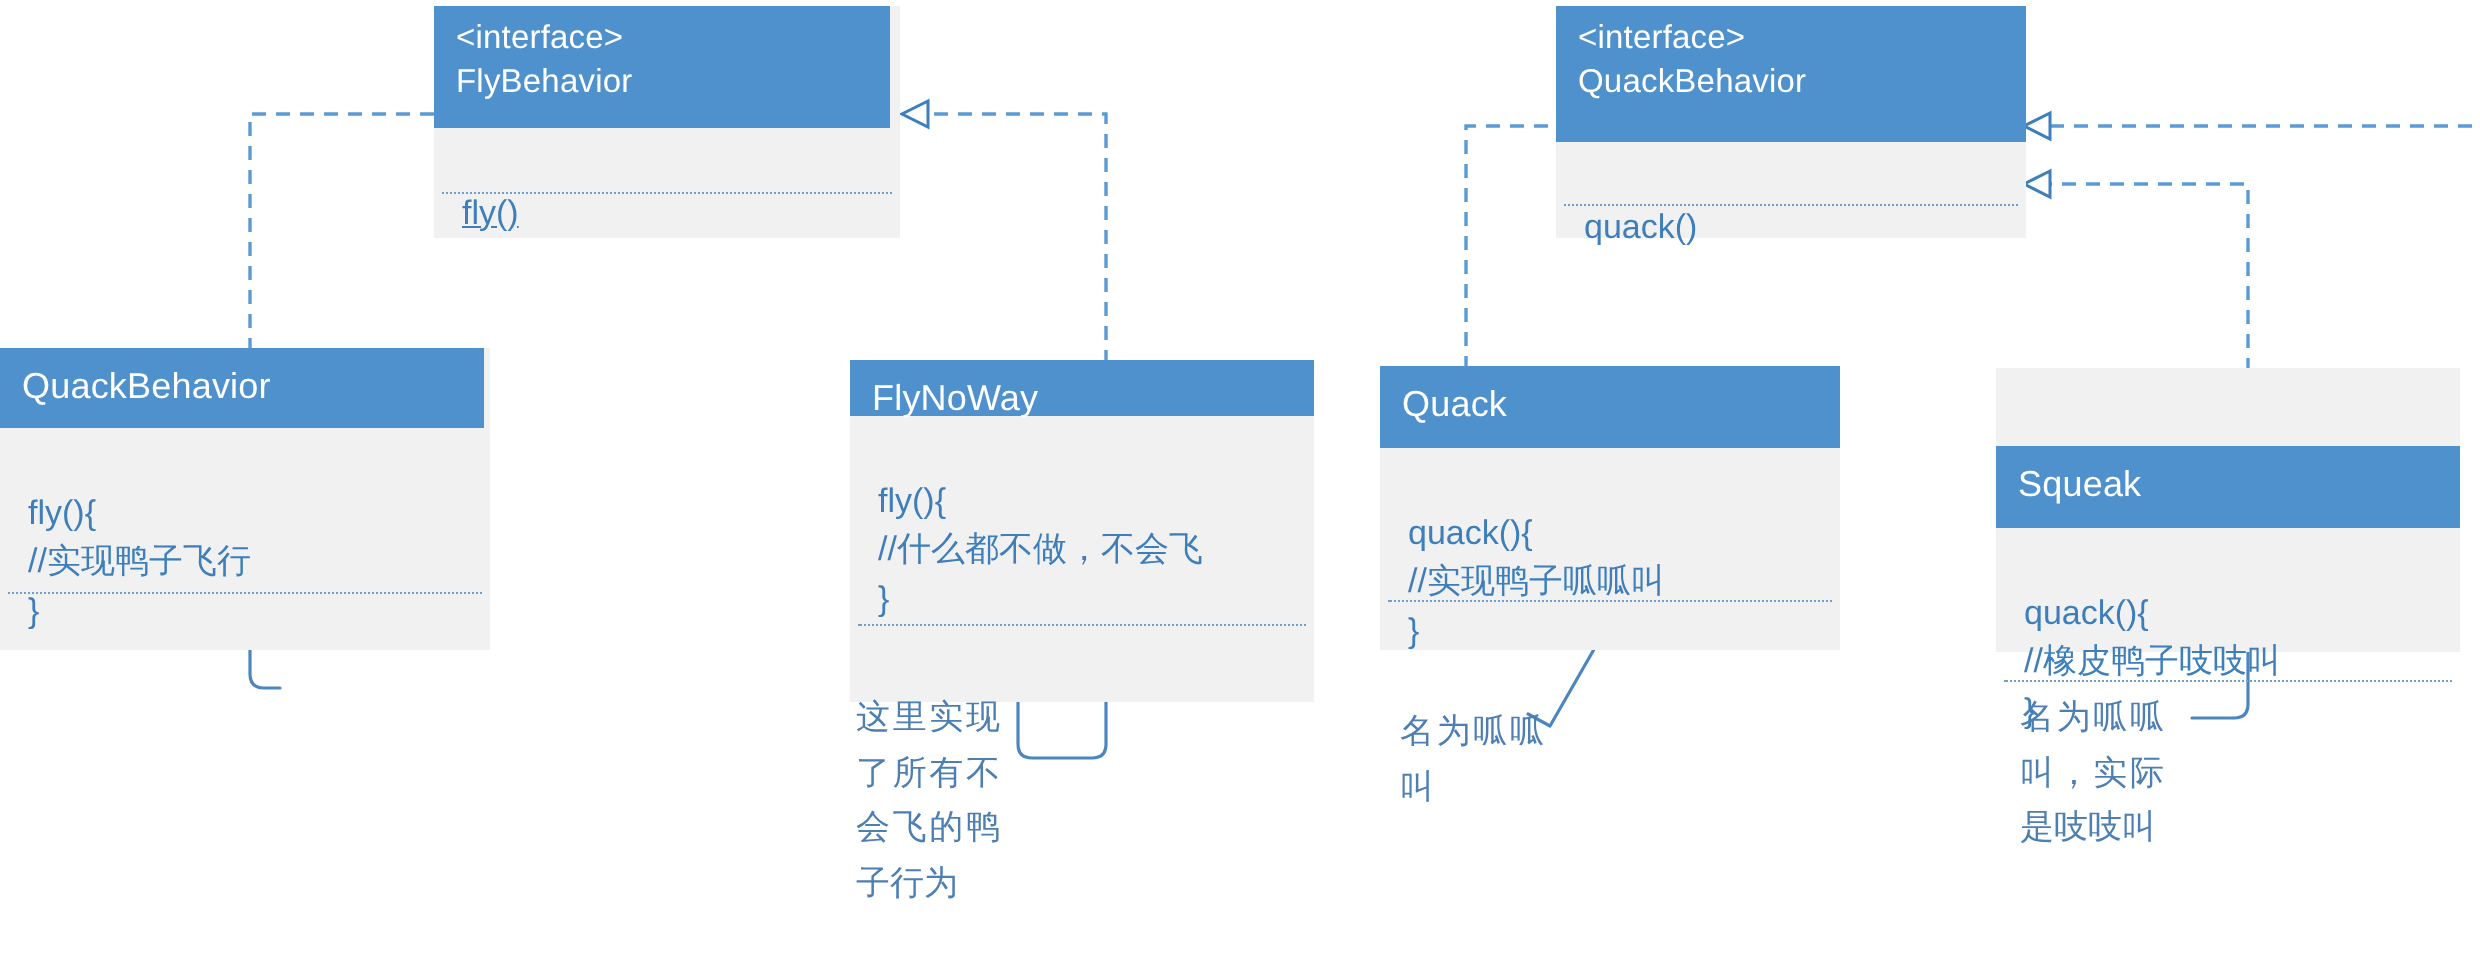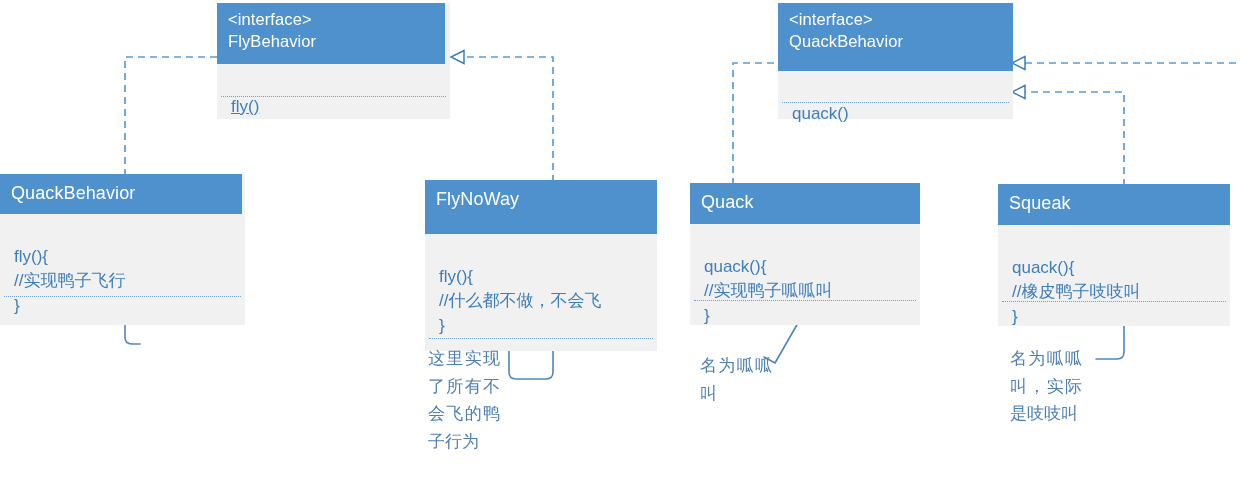--- a/index.html
+++ b/index.html
@@ -152,41 +152,41 @@
     <div class="uml-header cls" style="height:40px; width:242px; padding-top:8px;"><span>QuackBehavior</span></div>
     <div class="uml-body" style="height:111px;">
       <span>fly(){
 //实现鸭子飞行
 }</span>
       <div class="uml-sep" style="top:82px;"></div>
     </div>
   </div>
 
   <div class="uml-box" style="left:425px; top:180px; width:232px; height:171px;">
-    <div class="uml-header cls" style="height:54px; width:232px; padding-top:8px;"><span>FlyNoWay</span></div>
+    <div class="uml-header cls" style="height:28px; width:232px; padding-top:8px;"><span>FlyNoWay</span></div>
     <div class="uml-body" style="height:131px;">
       <span>fly(){
 //什么都不做，不会飞
 }</span>
       <div class="uml-sep" style="top:104px;"></div>
     </div>
   </div>
 
   <div class="uml-box" style="left:690px; top:183px; width:230px; height:142px;">
     <div class="uml-header cls" style="height:41px; width:230px; padding-top:8px;"><span>Quack</span></div>
     <div class="uml-body" style="height:101px;">
       <span>quack(){
 //实现鸭子呱呱叫
 }</span>
       <div class="uml-sep" style="top:76px;"></div>
     </div>
   </div>
 
   <div class="uml-box" style="left:998px; top:184px; width:232px; height:142px;">
-    <div class="uml-header cls" style="height:41px; width:232px; padding-top:8px;"><span>Squeak</span></div>
+    <div class="uml-header cls" style="height:41px; width:232px; padding-top:8px;margin-top:39px;"><span>Squeak</span></div>
     <div class="uml-body" style="height:101px;">
       <span>quack(){
 //橡皮鸭子吱吱叫
 }</span>
       <div class="uml-sep" style="top:76px;"></div>
     </div>
   </div>
 
 
   <div class="annot" style="left:428px; top:345px; width:72px;">这里实现了所有不会飞的鸭子行为</div>

